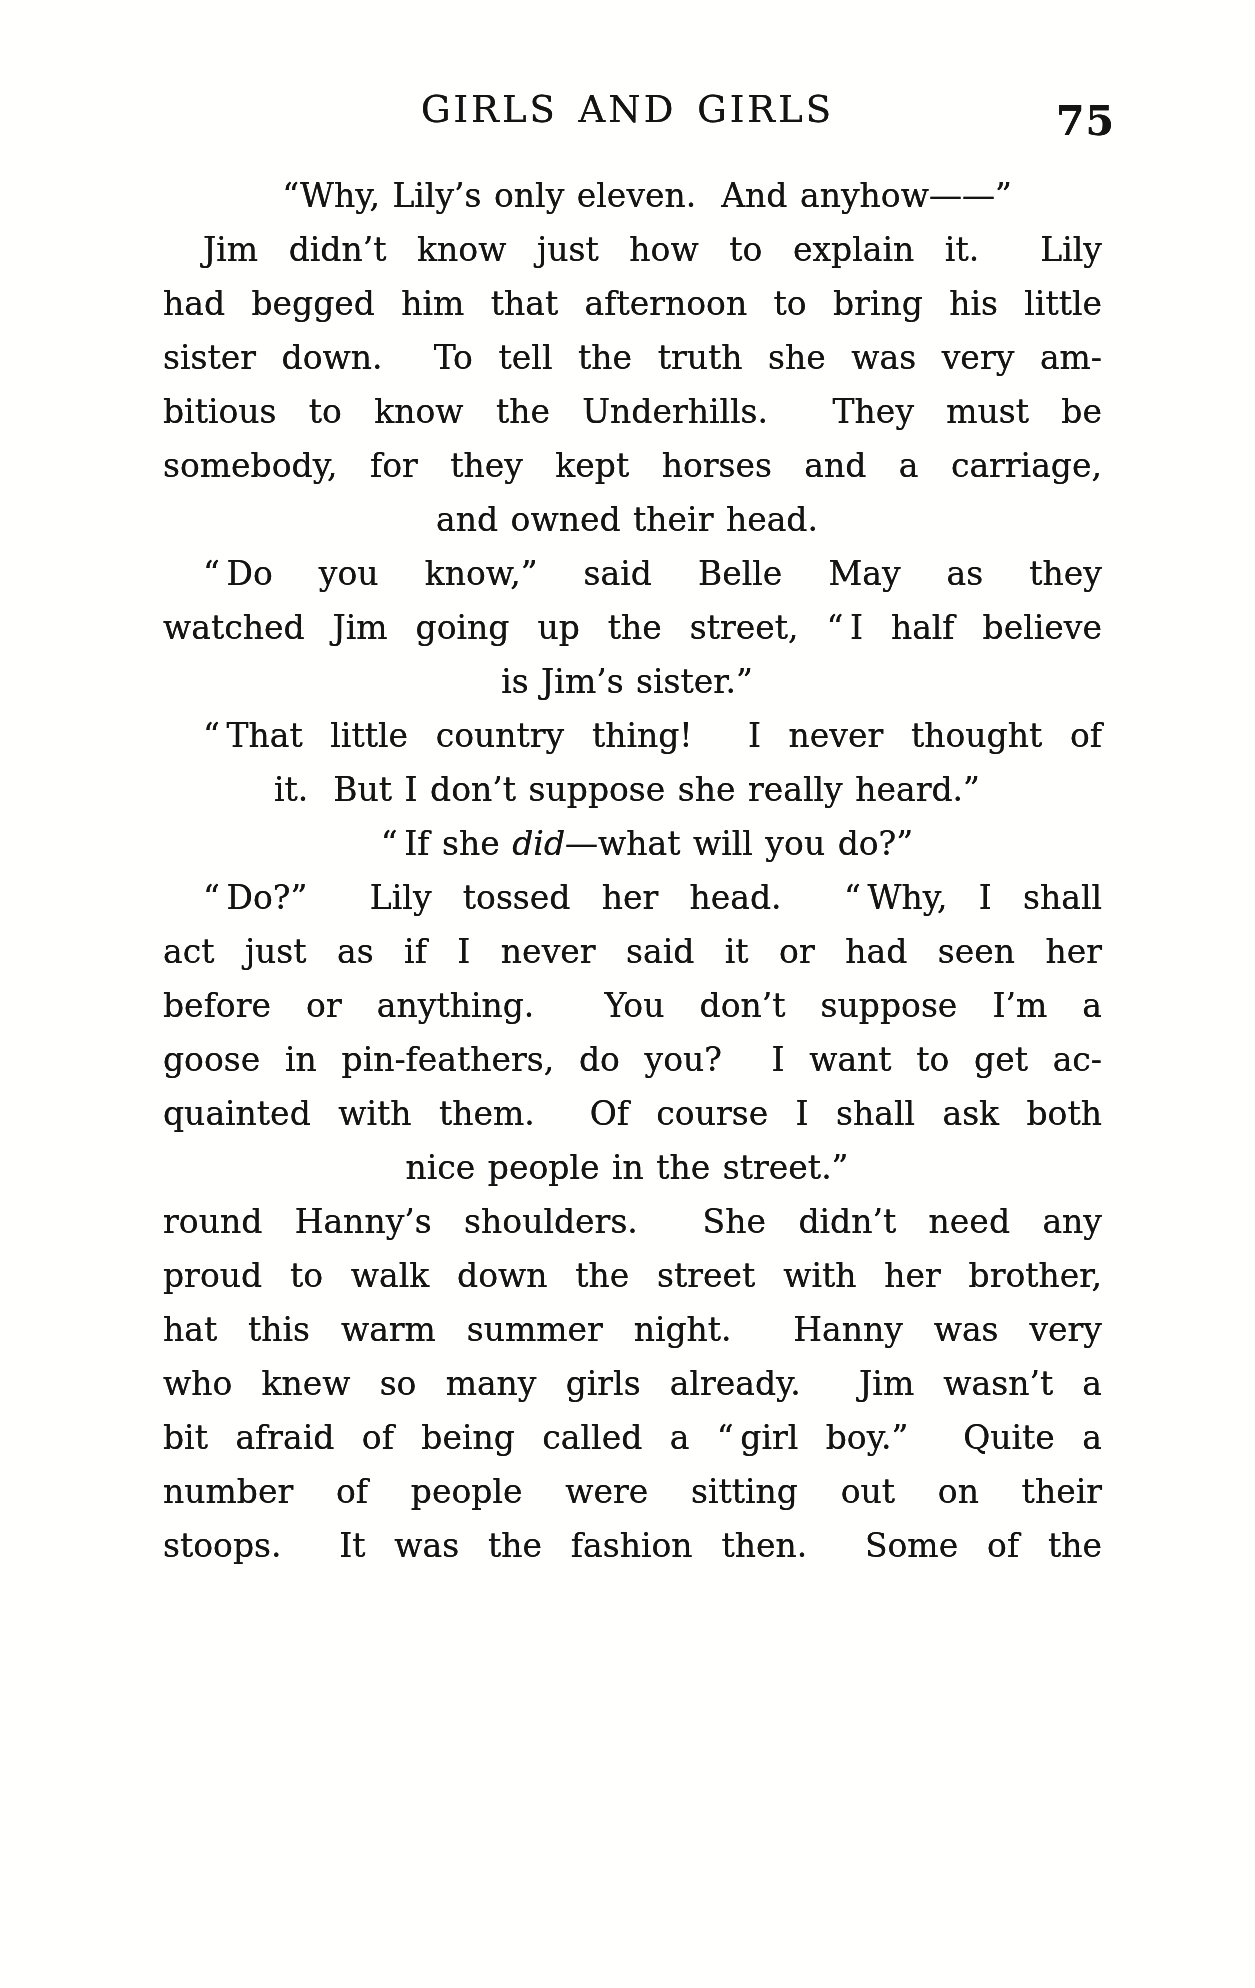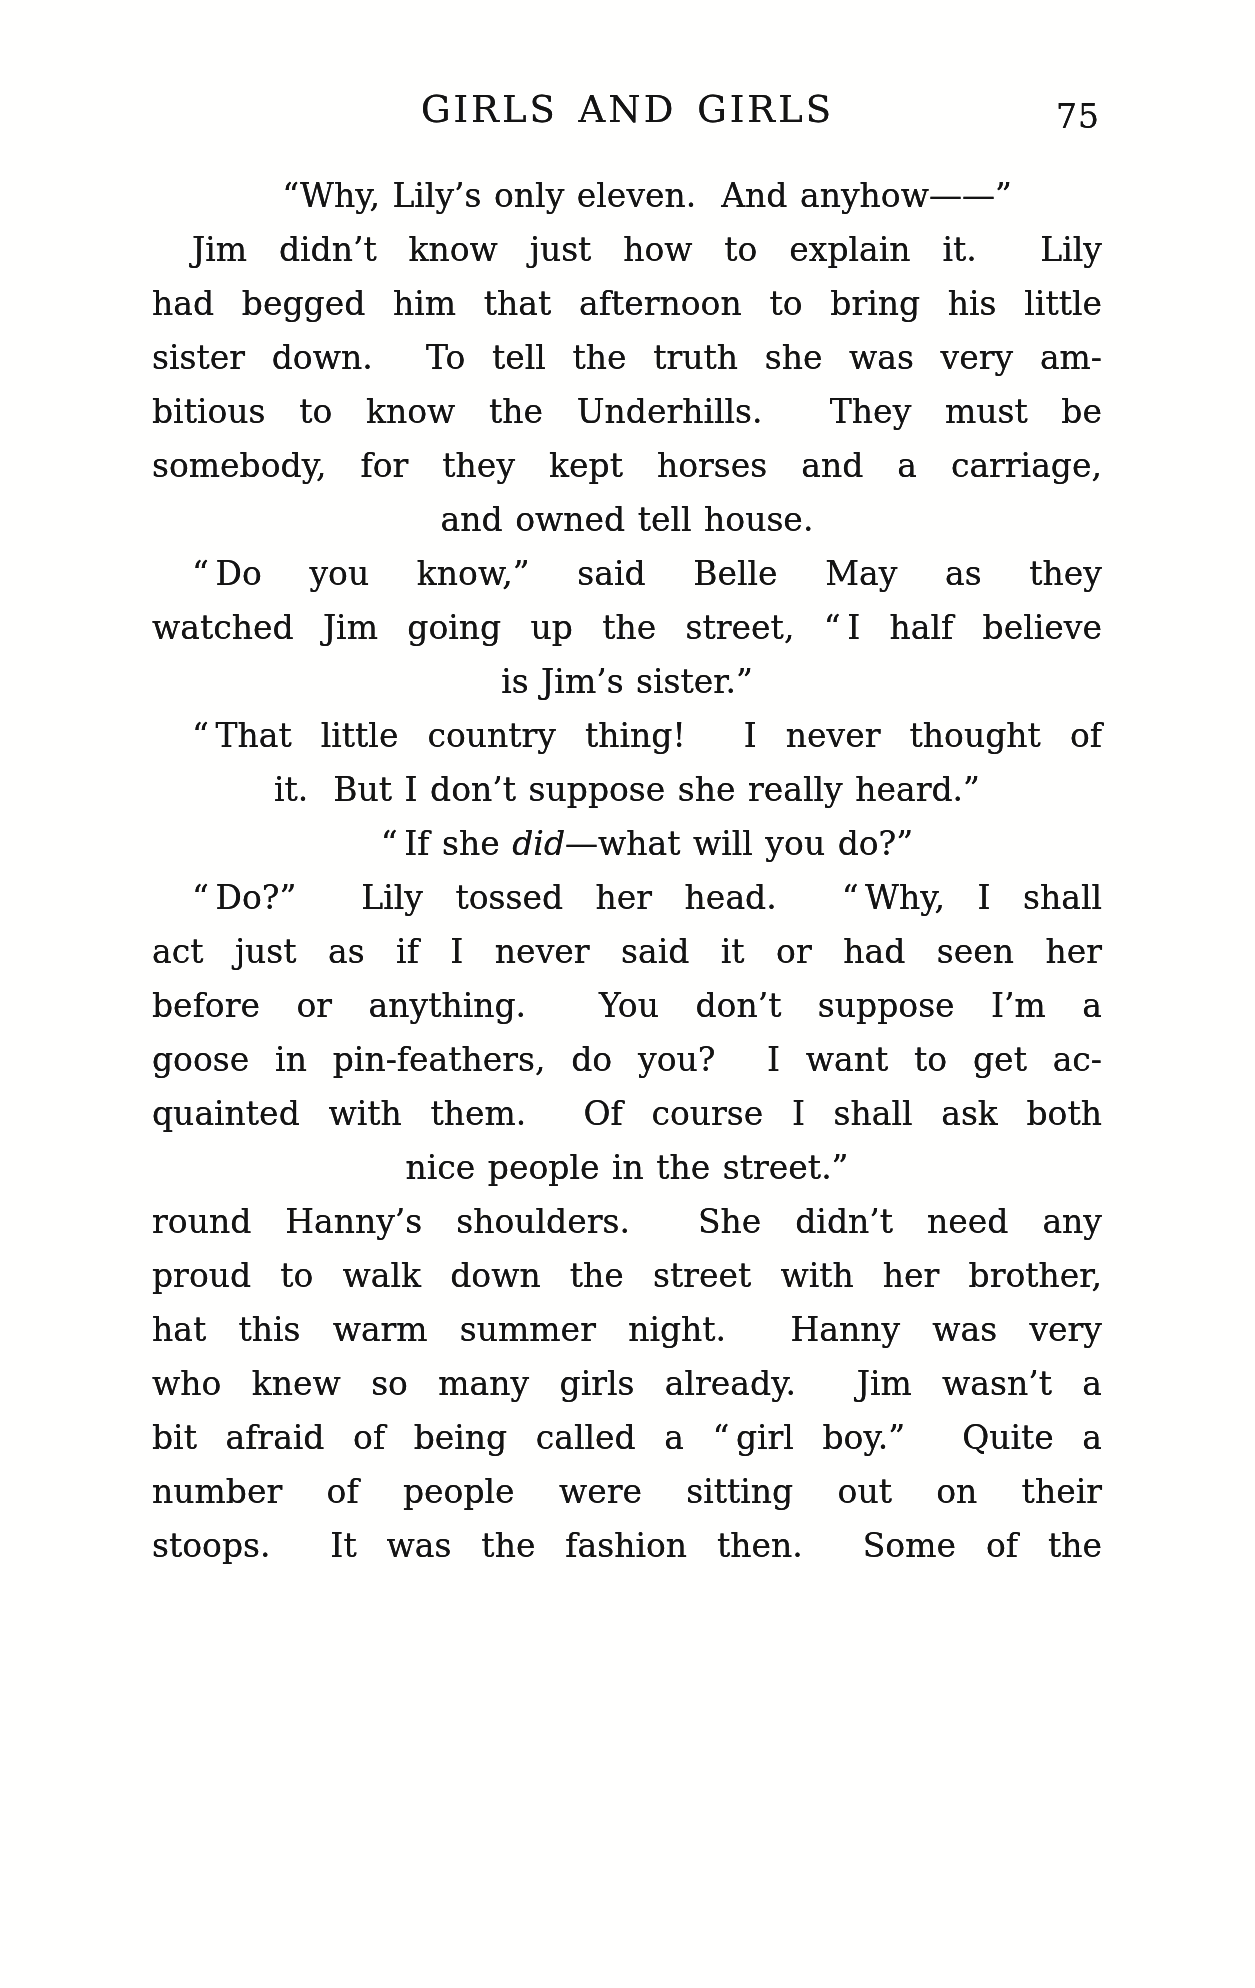--- a/index.html
+++ b/index.html
@@ -25,22 +25,22 @@
     font-size: 37px;
     letter-spacing: 3px;
     word-spacing: 6px;
     white-space: nowrap;
     text-shadow: 0 0 0.6px #111;
   }
   .page-number {
     position: absolute;
     top: 97px;
     left: 1056px;
-    font-size: 33px;
-    font-weight: normal;
+    font-size: 41px;
+    font-weight: bold;
     letter-spacing: 1px;
     text-shadow: 0 0 0.5px #000;
   }
   .page-body {
     position: absolute;
     top: 169px;
     left: 152px;
     width: 950px;
     font-size: 33px;
     line-height: 54px;
@@ -49,41 +49,42 @@
   }
   .para { margin: 0; padding: 0; }
   .line {
     min-height: 54px;
     text-align: center;
     white-space: normal;
   }
   .line.j {
     text-align: justify;
     text-align-last: justify;
+    margin-left: 11px;
   }
   .line.ind { text-indent: 40px; }
   .it { font-style: italic; }
 </style>
 </head>
 <body>
 
 <div class="page">
   <div class="running-head">GIRLS AND GIRLS</div>
   <div class="page-number">75</div>
   <main class="page-body">
       <div class="para">
         <div class="line ind"><span>“Why, Lily’s only eleven.&nbsp; And anyhow——”</span></div>
       </div>
       <div class="para">
         <div class="line j ind"><span>Jim didn’t know just how to explain it.&nbsp; Lily</span></div>
         <div class="line j"><span>had begged him that afternoon to bring his little</span></div>
         <div class="line j"><span>sister down.&nbsp; To tell the truth she was very am-</span></div>
         <div class="line j"><span>bitious to know the Underhills.&nbsp; They must be</span></div>
         <div class="line j"><span>somebody, for they kept horses and a carriage,</span></div>
-        <div class="line"><span>and owned tell house.</span></div>
+        <div class="line"><span>and owned their head.</span></div>
       </div>
       <div class="para">
         <div class="line j ind"><span>“ Do you know,” said Belle May as they</span></div>
         <div class="line j"><span>watched Jim going up the street, “ I half believe</span></div>
         <div class="line"><span>is Jim’s sister.”</span></div>
       </div>
       <div class="para">
         <div class="line j ind"><span>“ That little country thing!&nbsp; I never thought of</span></div>
         <div class="line"><span>it.&nbsp; But I don’t suppose she really heard.”</span></div>
       </div>

